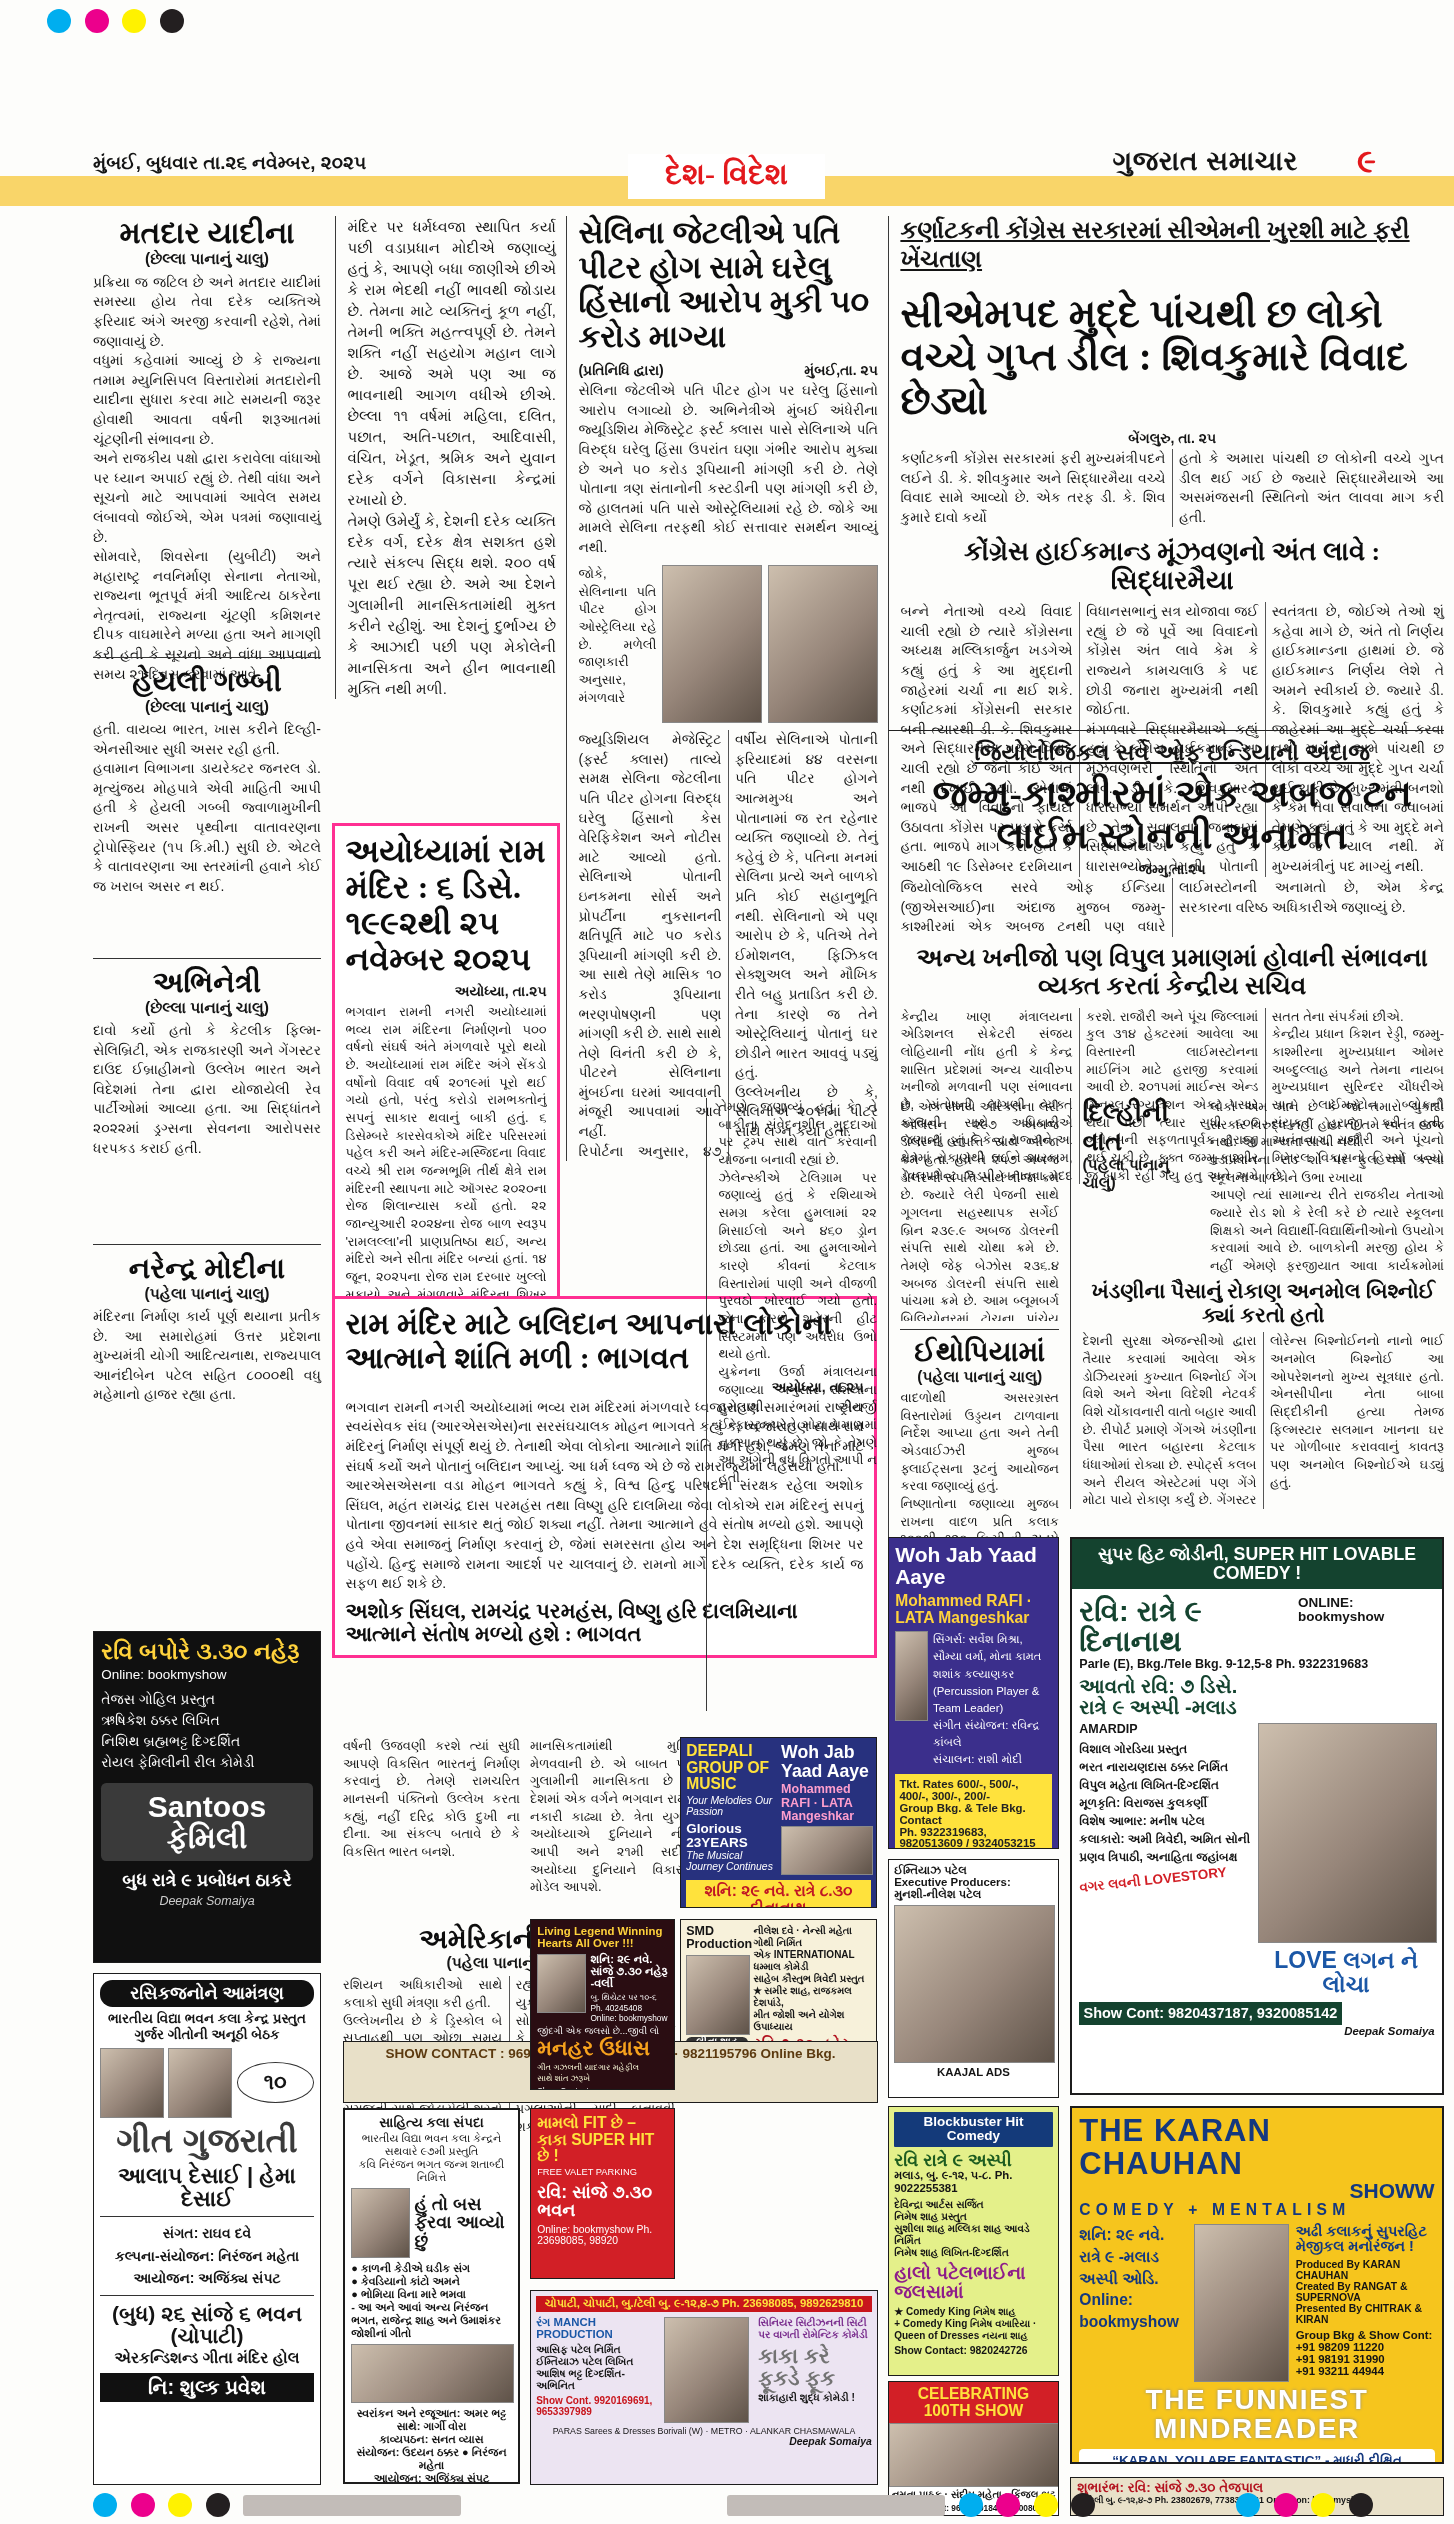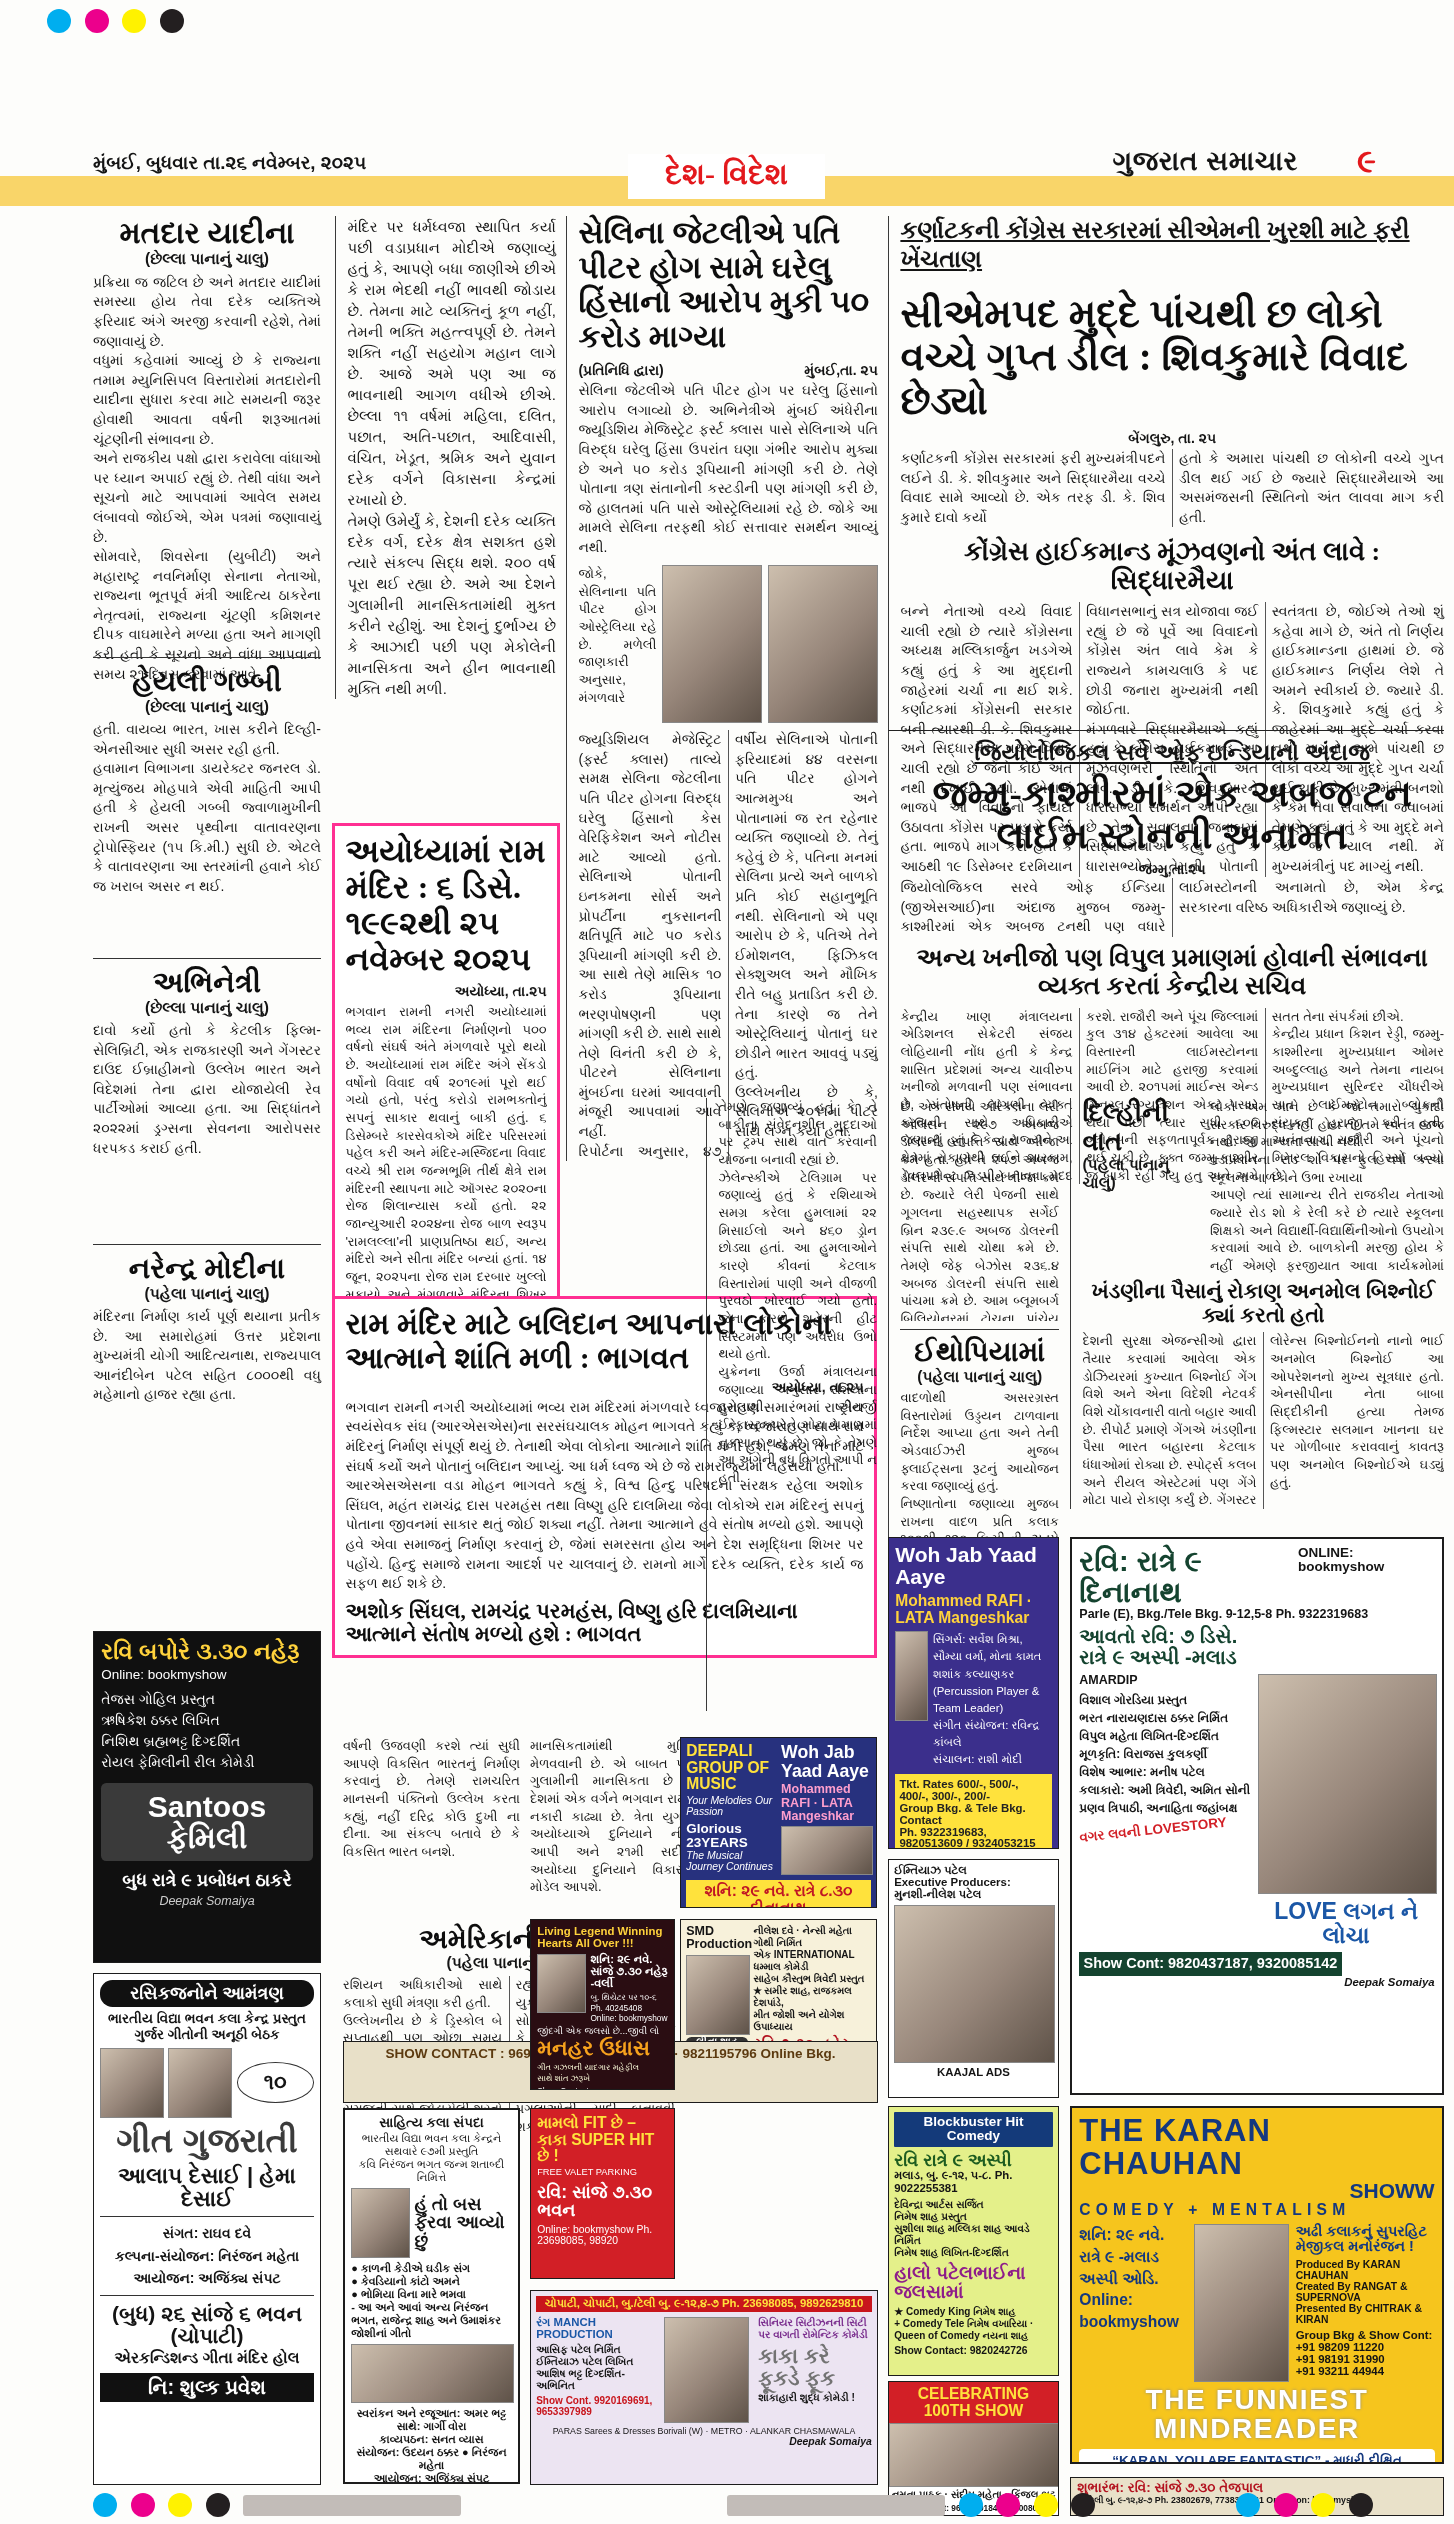--- a/index.html
+++ b/index.html
@@ -308,20 +308,21 @@
   </div>
 
   <div class="abs ad" style="left:343px;top:2108px;width:0;height:0;border:none"></div>
   <div class="abs ad" style="left:343px;top:2041px;width:535px;height:62px;background:#e8e0c8;padding:5.2px;border-width:1px">
     <div class="ctr adttl" style="font-size:13.5px;color:#5c3a10">SHOW CONTACT : 9699270184 · 9820080714 · 9821195796  Online Bkg. bookmyshow</div>
   </div>
 
   <div class="abs ad" style="left:93px;top:2493px;width:0;height:0;border:none"></div>
 
   <div class="abs ad" style="left:1070px;top:1537px;width:374px;height:558px;background:#fff;border-width:2.1px">
+    <div class="adttl ctr" style="background:#14432f;color:#fff;font-size:17.7px;padding:6.2px 3.1px">સુપર હિટ જોડીની, SUPER HIT LOVABLE COMEDY !</div>
     <div style="padding:7.3px">
       <div style="display:flex;justify-content:space-between;align-items:flex-start">
         <div class="adttl" style="font-size:29px;color:#14432f">રવિ: રાત્રે ૯ દિનાનાથ</div>
         <div class="adttl" style="font-size:13.5px">ONLINE: bookmyshow</div>
       </div>
       <div style="font-size:12.5px;font-weight:bold">Parle (E), Bkg./Tele Bkg. 9-12,5-8 Ph. 9322319683</div>
       <div class="ws adttl" style="font-size:20px;color:#14432f;margin-top:5.2px">આવતો રવિ: ૭ ડિસે.
 રાત્રે ૯ અસ્પી -મલાડ</div>
       <div style="display:flex;gap:7.3px;margin-top:5.2px">
         <div style="width:171px;flex:none">
@@ -391,21 +392,21 @@
   <div class="abs ad" style="left:888px;top:2106px;width:171px;height:270px;background:#e4f08a;padding:5.2px;border-width:1.6px">
     <div class="adttl ctr" style="font-size:13.5px;background:#143a7a;color:#fff;padding:3.1px;border-radius:1px">Blockbuster Hit Comedy</div>
     <div class="adttl" style="font-size:17.7px;color:#1d5c1f;margin-top:4.2px">રવિ રાત્રે ૯ અસ્પી</div>
     <div style="font-size:11.4px;font-weight:bold">મલાડ, બુ. ૯-૧૨, ૫-૮. Ph. 9022255381</div>
     <div class="ws" style="font-size:10.4px;font-weight:bold;margin-top:4.2px">દેવિન્દ્રા આર્ટસ સર્જિત
 નિમેષ શાહ પ્રસ્તુત
 સુશીલા શાહ મલ્લિકા શાહ આવડે નિર્મિત
 નિમેષ શાહ લિખિત-દિગ્દર્શિત</div>
     <div class="adttl" style="font-size:18.7px;color:#8e1c8a;margin-top:4.2px">હાલો પટેલભાઈના જલસામાં</div>
     <div class="ws" style="font-size:10px;font-weight:bold;margin-top:4.2px">★ Comedy King નિમેષ શાહ
-+ Comedy Tele નિમેષ વખારિયા · Queen of Comedy નયના શાહ</div>
++ Comedy King નિમેષ વખારિયા · Queen of Dresses નયના શાહ</div>
     <div style="font-size:10.4px;font-weight:bold;margin-top:3.1px">Show Contact: 9820242726</div>
   </div>
 
   <div class="abs ad" style="left:1070px;top:2106px;width:0;height:0;border:none"></div>
 
   <div class="abs ad" style="left:888px;top:2381px;width:171px;height:135px;background:#fff;border-width:1.6px">
     <div class="adttl ctr" style="background:#d21f26;color:#ffe23c;font-size:15.6px;padding:4.2px">CELEBRATING 100TH SHOW</div>
     <div class="photo" style="width:100%;height:62px"></div>
     <div class="ctr" style="font-size:10.4px;font-weight:bold;padding:2.1px">નમ્રતા પાઠક · સંદીપ મહેતા · કિંજલ ભટ્ટ</div>
     <div class="ctr" style="font-size:8.3px;font-weight:bold">Show Contact: 9699270184 - 9820080714 - 9821195796</div>

